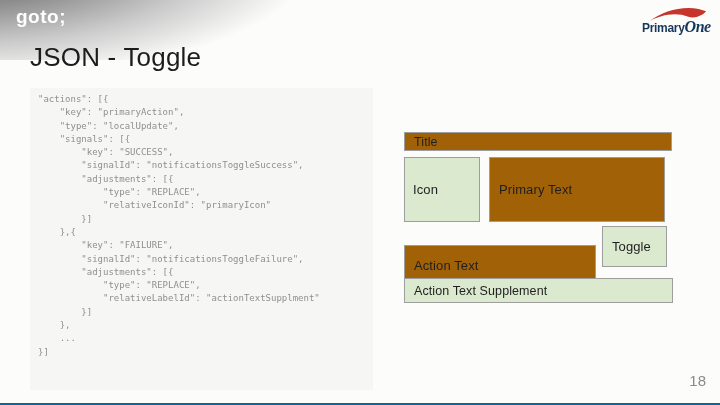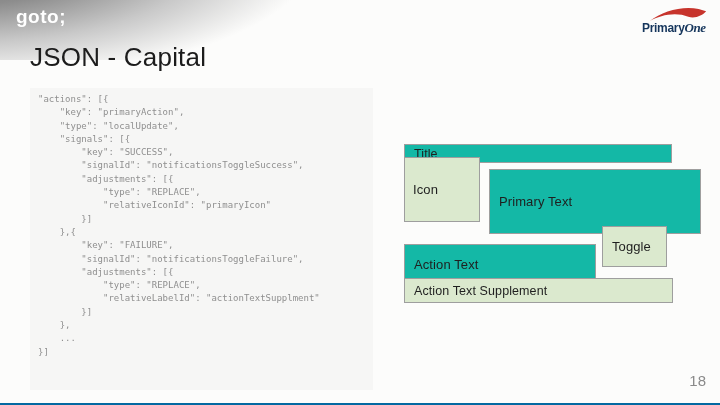--- a/index.html
+++ b/index.html
@@ -52,21 +52,21 @@
   .capone-text .cap {
     font-weight: bold;
     font-size: 12px;
     color: #16365c;
     letter-spacing: -0.3px;
   }
   .capone-text .one {
     font-family: "Liberation Serif", serif;
     font-style: italic;
     font-weight: bold;
-    font-size: 13px;
+    font-size: 16px;
     color: #16365c;
     letter-spacing: -0.5px;
   }
 
   .slide-title {
     position: absolute;
     left: 30px; top: 42px;
     font-size: 26px;
     font-weight: normal;
     color: #1c1c1c;
@@ -93,27 +93,27 @@
   .diagram-box {
     position: absolute;
     border: 1px solid #9e9e9e;
     display: flex;
     align-items: center;
     padding-left: 9px;
     font-size: 13px;
     color: #1f1f1f;
     letter-spacing: 0.1px;
   }
-  .variant-gray  { background: #14b8a6; margin-top: 12px; }
+  .variant-gray  { background: #a16207; }
   .variant-green { background: #dbe9ce; }
 
   .box-title      { left: 404px; top: 132px; width: 268px; height: 19px; font-size: 12.5px; }
   .box-icon       { left: 404px; top: 157px; width: 76px;  height: 65px; padding-left: 8px; }
-  .box-primary    { left: 489px; top: 157px; width: 212px; height: 65px; }
-  .box-action     { left: 404px; top: 232px; width: 192px; height: 41px; }
+  .box-primary    { left: 489px; top: 157px; width: 176px; height: 65px; }
+  .box-action     { left: 404px; top: 245px; width: 192px; height: 41px; }
   .box-toggle     { left: 602px; top: 226px; width: 65px;  height: 41px; }
   .box-supplement { left: 404px; top: 278px; width: 269px; height: 25px; font-size: 12.5px; align-items: center; }
 
   .page-number {
     position: absolute;
     right: 14px; top: 372px;
     font-size: 15px;
     color: #8a8a8a;
   }
 </style>
@@ -128,21 +128,21 @@
 
   <div class="capone-logo">
     <svg class="capone-swoosh" viewBox="0 0 62 16" xmlns="http://www.w3.org/2000/svg">
       <path d="M1 15 C 14 4, 36 -1.5, 53 2 L 61 4.5 C 57 9, 50 12.5, 42 10.5 C 29 5, 12 8.5, 1 15 Z" fill="#c7342c"></path>
     </svg>
     <div class="capone-text">
       <span class="cap">Primary</span><span class="one">One</span>
     </div>
   </div>
 
-  <h1 class="slide-title">JSON - Capital</h1>
+  <h1 class="slide-title">JSON - Toggle</h1>
 
   <div class="code-block">
     <div class="code-line">"actions": [{</div>
     <div class="code-line">    "key": "primaryAction",</div>
     <div class="code-line">    "type": "localUpdate",</div>
     <div class="code-line">    "signals": [{</div>
     <div class="code-line">        "key": "SUCCESS",</div>
     <div class="code-line">        "signalId": "notificationsToggleSuccess",</div>
     <div class="code-line">        "adjustments": [{</div>
     <div class="code-line">            "type": "REPLACE",</div>

